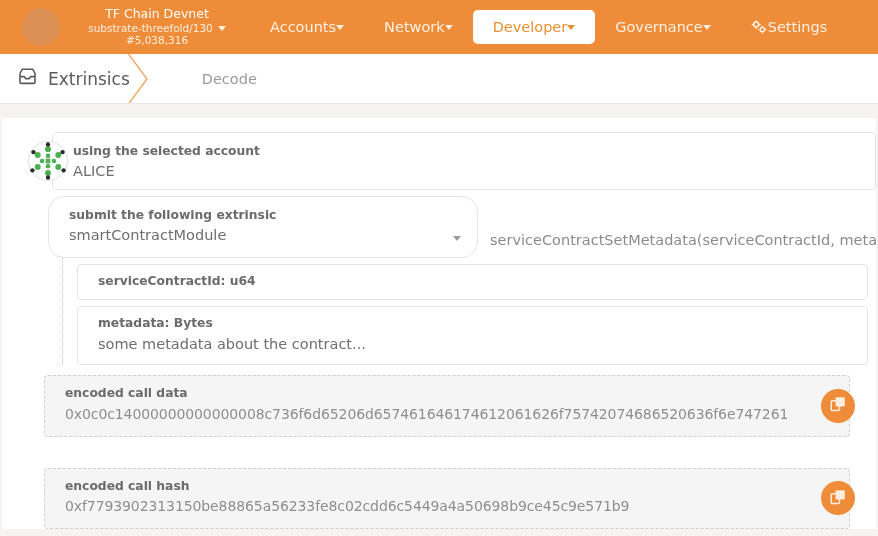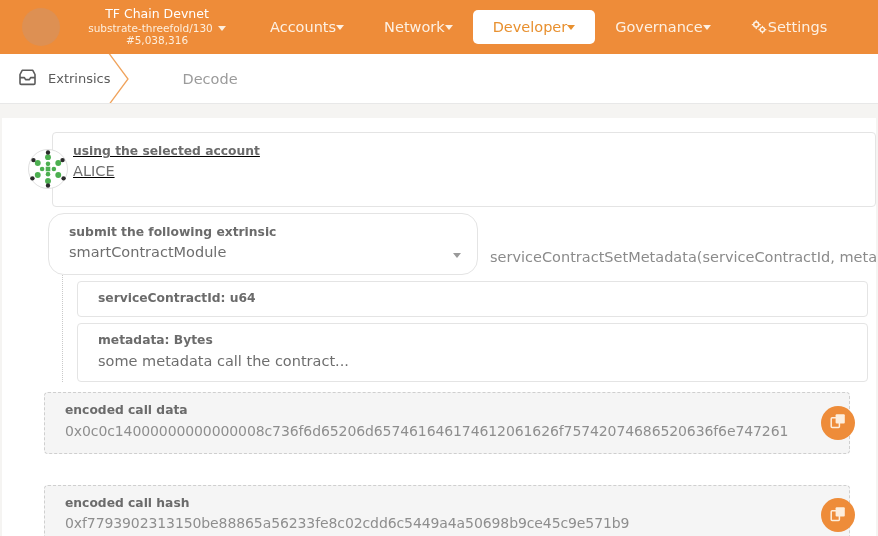--- a/index.html
+++ b/index.html
@@ -82,21 +82,21 @@
     display: flex;
     align-items: stretch;
     position: relative;
     border-bottom: 1px solid #e8e8e8;
   }
   .crumb {
     display: flex;
     align-items: center;
     gap: 11px;
     padding: 0 26px 0 18px;
-    font-size: 13px;
+    font-size: 17px;
     color: #5b5b5b;
     position: relative;
     text-align: right;
   }
   .crumb-arrow {
     position: absolute;
     right: -1px; top: 0;
     width: 34px; height: 100%;
     overflow: hidden;
   }
@@ -149,24 +149,23 @@
     background: #ffffff;
     border: 1px solid #e0e0e0;
     position: relative;
     z-index: 3;
     margin-right: -16px;
   }
   .field-box {
     background: #ffffff;
     border: 1px solid #e4e4e4;
     border-radius: 4px;
-    padding: 9px 14px 23px 20px;
+    padding: 9px 14px 6px 20px;
     flex: 1;
     min-width: 0;
-    text-decoration: underline;
   }
   .field-label {
     font-size: 12.3px;
     font-weight: bold;
     color: #6b6b6b;
     line-height: 1.5;
     white-space: nowrap;
   }
   .field-value {
     font-size: 14.5px;
@@ -393,21 +392,21 @@
         <span>serviceContractSetMetadata(serviceContractId, metadata)</span>
       </div>
     </div>
 
     <div class="params">
       <div class="param-box">
         <div class="field-label">serviceContractId: u64</div>
       </div>
       <div class="param-box">
         <div class="field-label">metadata: Bytes</div>
-        <div class="field-value">some metadata call the contract...</div>
+        <div class="field-value">some metadata about the contract...</div>
       </div>
     </div>
 
     <div class="codeblocks">
       <div class="codebox">
         <div class="code-label">encoded call data</div>
         <div class="code-value">0x0c0c14000000000000008c736f6d65206d657461646174612061626f75742074686520636f6e74726163742e2e2e</div>
         <button class="copy-btn">
           <span>
             <svg width="16" height="16" viewBox="0 0 16 16">

